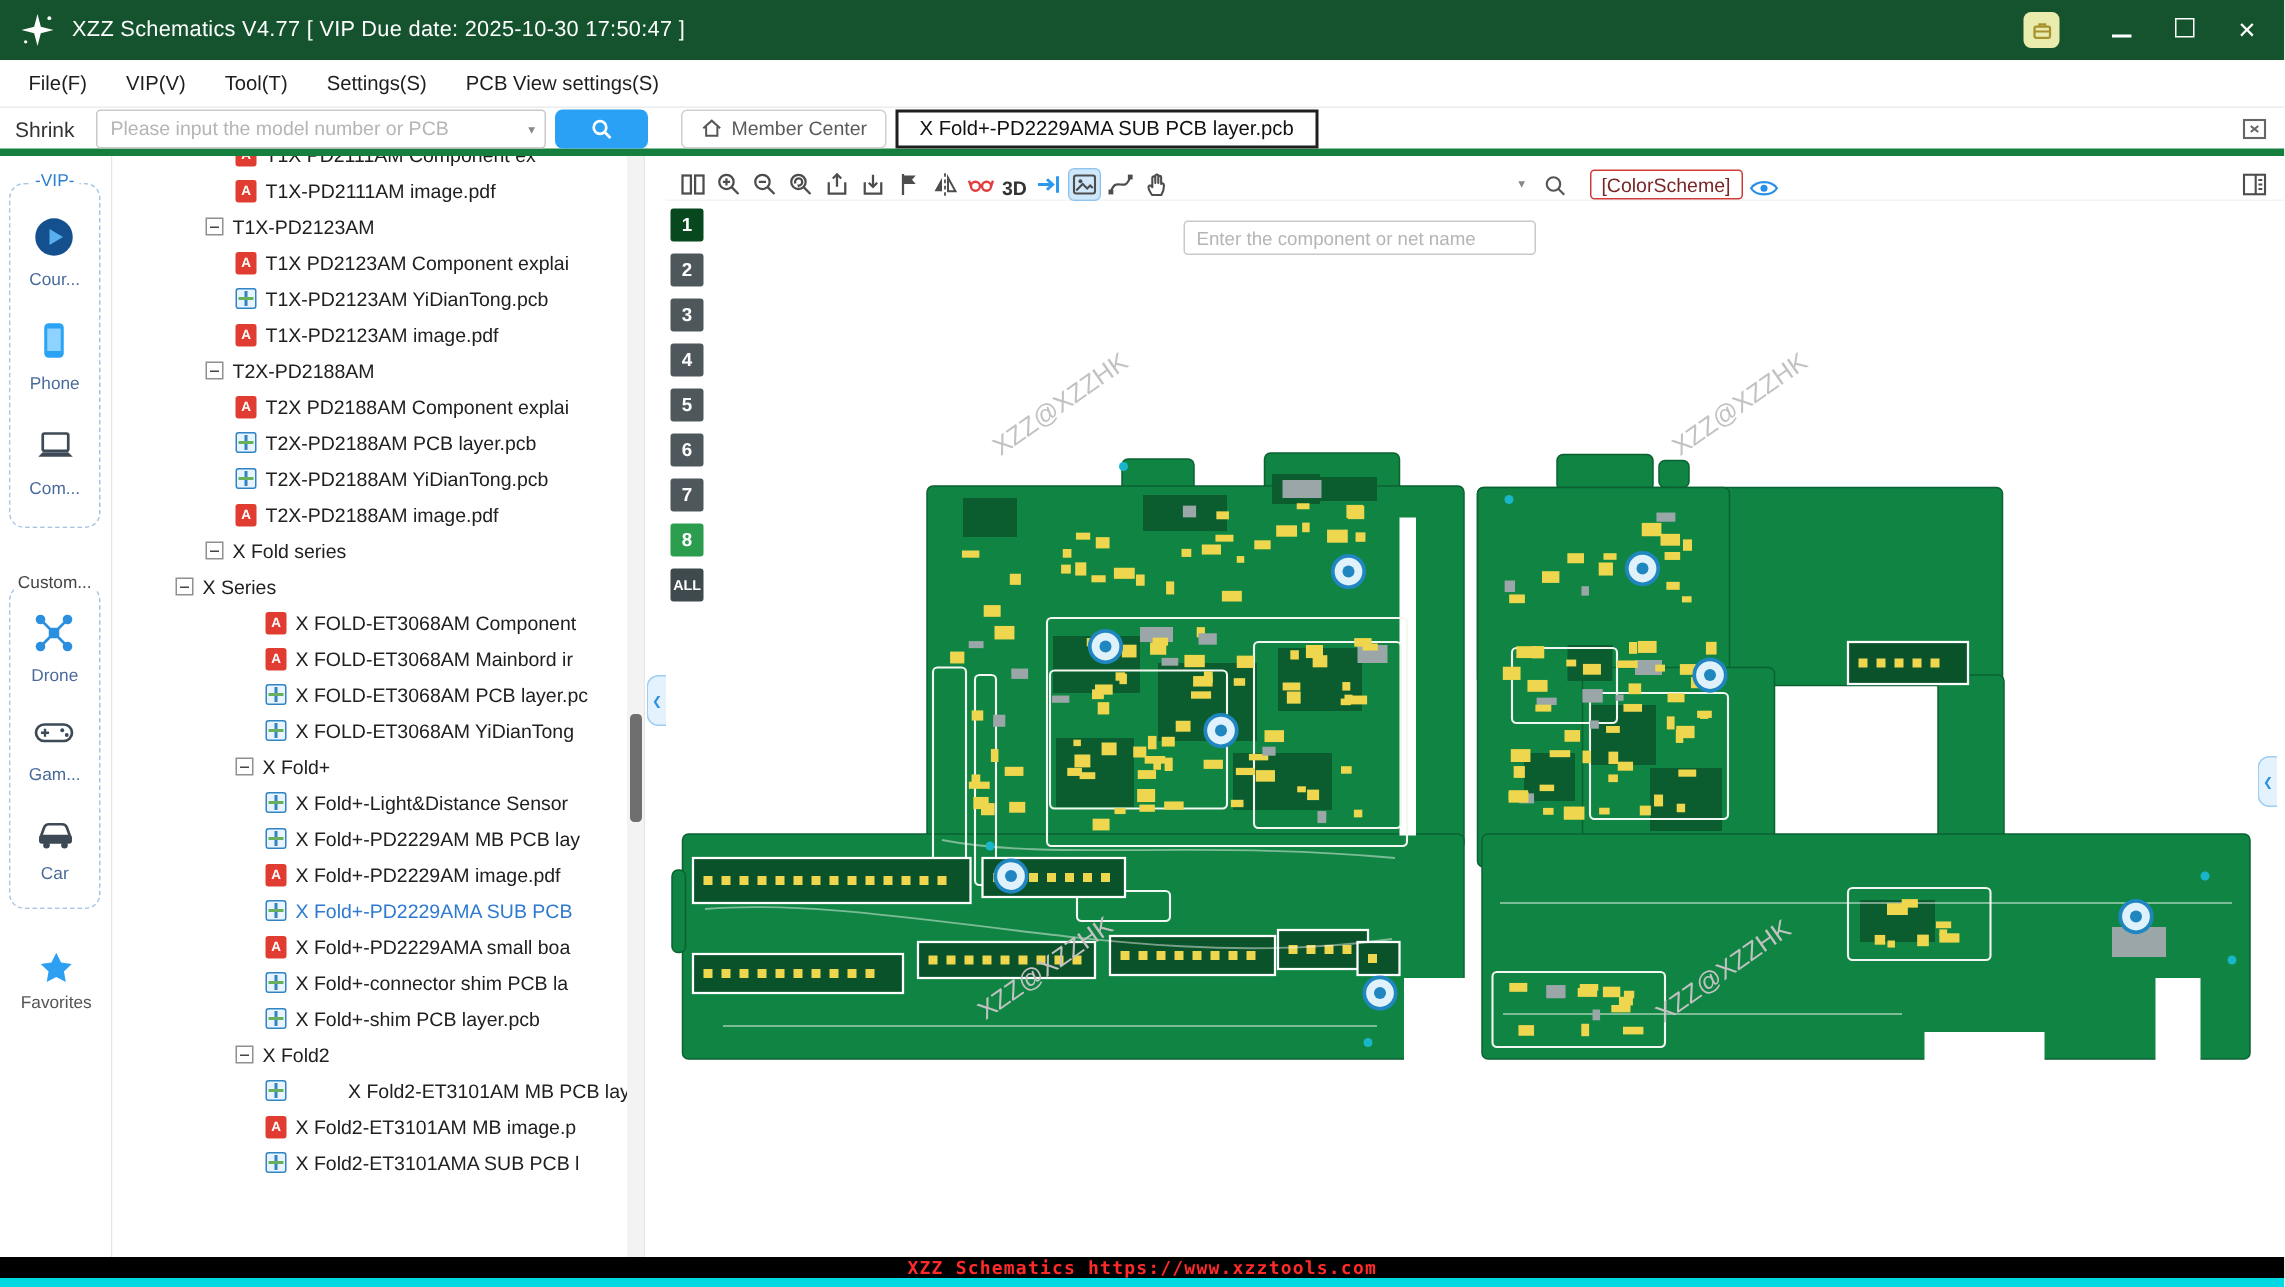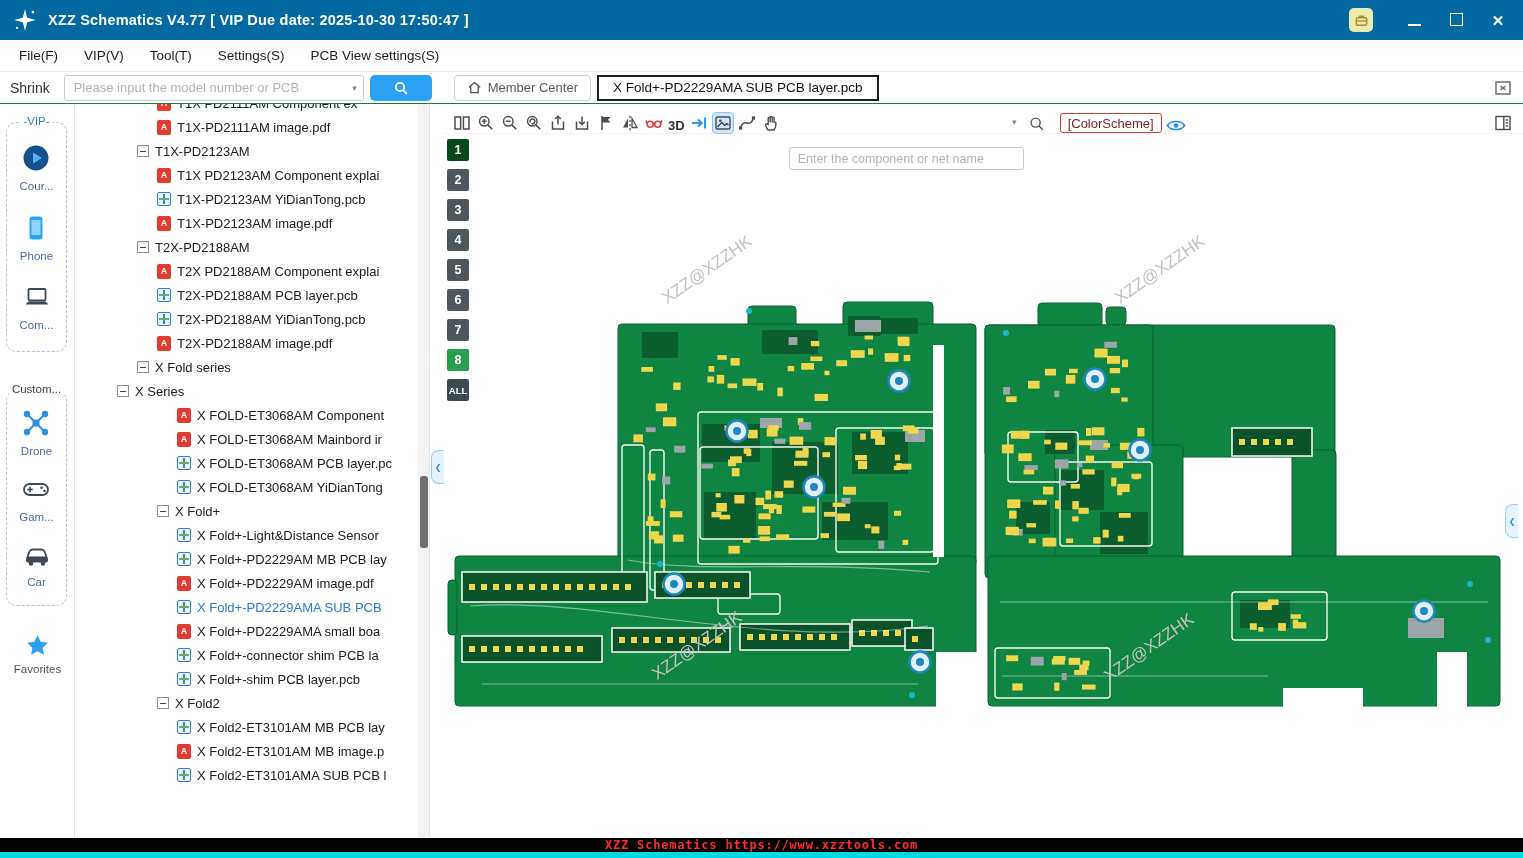--- a/index.html
+++ b/index.html
@@ -1,39 +1,39 @@
 <!DOCTYPE html>
 <html><head>
 <meta charset="utf-8">
 <style>
   html,body{margin:0;padding:0;}
   .screen{position:relative;width:1523px;height:858px;overflow:hidden;background:#fff;
           font-family:"Liberation Sans",sans-serif;}
 
   
-  .titlebar{position:absolute;left:0;top:0;width:100%;height:40px;background:#0369a1;
-            display:flex;align-items:center;color:#fff;box-sizing:border-box;font-weight:bold;}
+  .titlebar{position:absolute;left:0;top:0;width:100%;height:40px;background:#14532d;
+            display:flex;align-items:center;color:#fff;box-sizing:border-box;}
   .logo{margin:0 10px 0 12px;display:flex;}
   .title-text{font-size:14.5px;letter-spacing:.2px;}
   .tb-right{margin-left:auto;display:flex;align-items:center;gap:24px;margin-right:16px;}
   .vip-safe{width:24px;height:24px;border-radius:5px;background:#e9ecad;display:flex;
             align-items:center;justify-content:center;margin-right:8px;}
   .win-btn{color:#fff;font-size:15px;width:18px;text-align:center;line-height:1;}
   .win-min{display:inline-block;width:13px;height:2px;background:#fff;}
   .win-max{display:inline-block;width:11px;height:11px;border:1.6px solid #fff;}
 
   
   .menubar{position:absolute;left:0;top:40px;width:100%;height:32px;background:#fff;
            border-bottom:1px solid #ececec;display:flex;align-items:center;padding-left:6px;
            box-sizing:border-box;}
   .menu-item{padding:0 13px;font-size:13.5px;color:#1d1d1d;}
 
   
   .searchrow{position:absolute;left:0;top:72px;width:100%;height:32px;background:#fff;
-             display:flex;align-items:center;border-bottom:1px solid #15803d;box-sizing:border-box;}
+             display:flex;align-items:center;border-bottom:5px solid #15803d;box-sizing:border-box;}
   .shrink{margin:0 14px 0 10px;font-size:14px;color:#333;}
   .model-combo{position:relative;width:300px;height:26px;display:inline-block;}
   .model-combo input{width:100%;height:100%;border:1px solid #c9c9c9;border-radius:3px;
         padding:0 22px 0 9px;font-size:13px;color:#333;box-sizing:border-box;font-family:inherit;outline:none;}
   .model-combo input::placeholder, .comp-combo input::placeholder{color:#b5b5b5;}
   .combo-caret{position:absolute;right:7px;top:50%;transform:translateY(-50%);font-size:9px;color:#888;}
   .search-btn{width:62px;height:26px;margin-left:6px;background:#2ba1f5;border-radius:5px;
               display:inline-flex;align-items:center;justify-content:center;}
   .member-btn{margin-left:22px;height:26px;border:1px solid #cfcfcf;border-radius:4px;background:#fff;
               display:inline-flex;align-items:center;gap:6px;padding:0 12px;color:#5a5a5a;font-size:13px;box-sizing:border-box;}
@@ -370,21 +370,21 @@
           <span class="tree-label">X Fold+-connector shim PCB la</span>
         </div>
         <div class="tree-row" style="padding-left: 102px;">
           <span class="pcb-ic"></span>
           <span class="tree-label">X Fold+-shim PCB layer.pcb</span>
         </div>
         <div class="tree-row" style="padding-left: 82px;">
           <span class="expander"></span>
           <span class="tree-label">X Fold2</span>
         </div>
-        <div class="tree-row" style="padding-left: 102px;">
+        <div class="tree-row" style="padding-left: 102px; gap: 35px;">
           <span class="pcb-ic"></span>
           <span class="tree-label">X Fold2-ET3101AM MB PCB lay</span>
         </div>
         <div class="tree-row" style="padding-left: 102px;">
           <span class="pdf-ic">A</span>
           <span class="tree-label">X Fold2-ET3101AM MB image.p</span>
         </div>
         <div class="tree-row" style="padding-left: 102px;">
           <span class="pcb-ic"></span>
           <span class="tree-label">X Fold2-ET3101AMA SUB PCB l</span>

